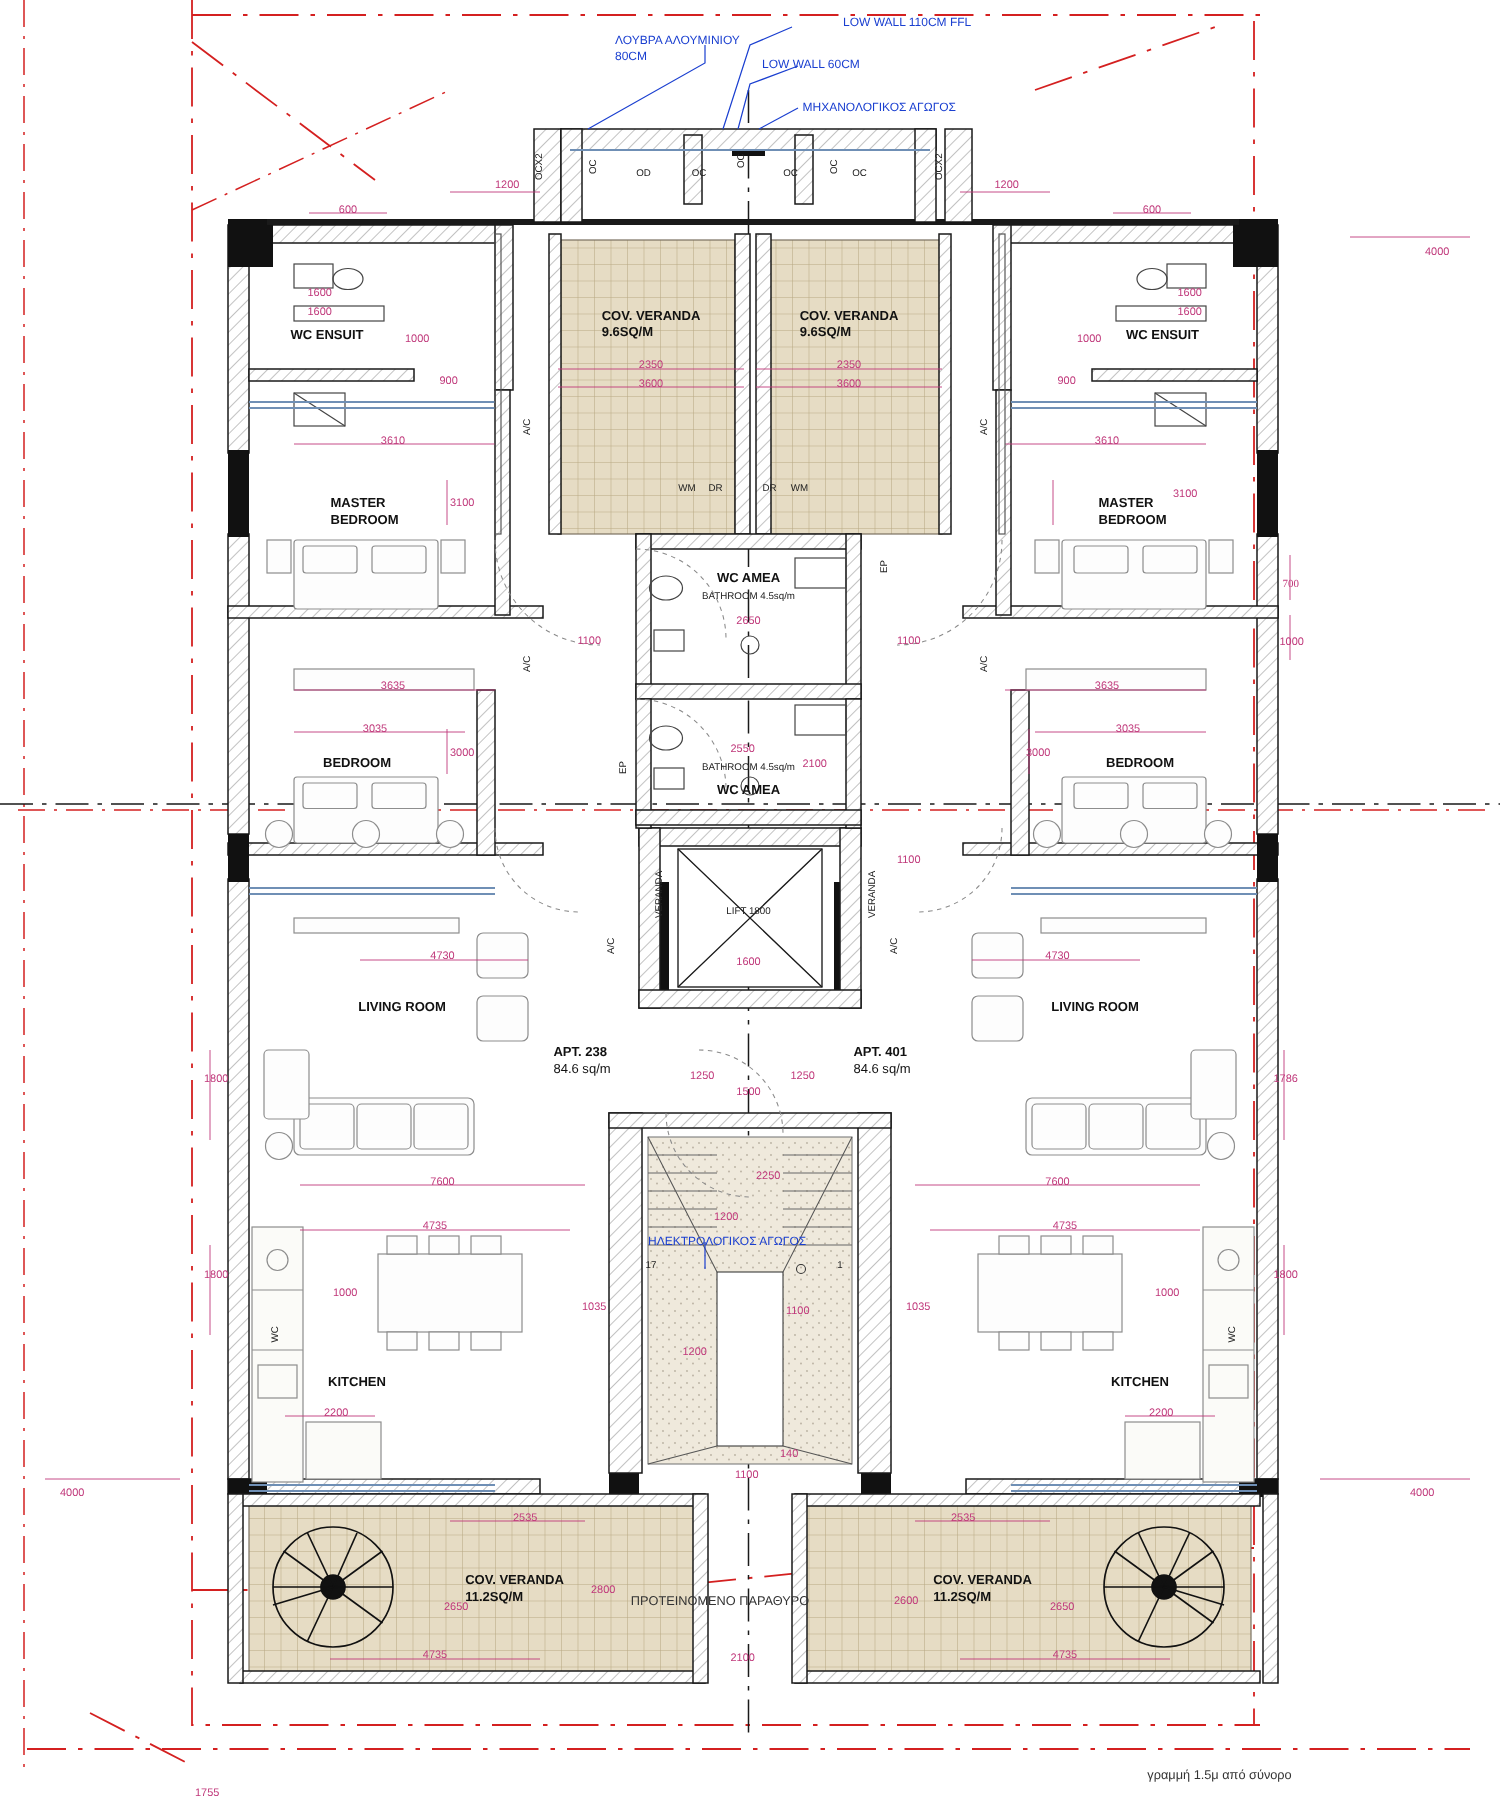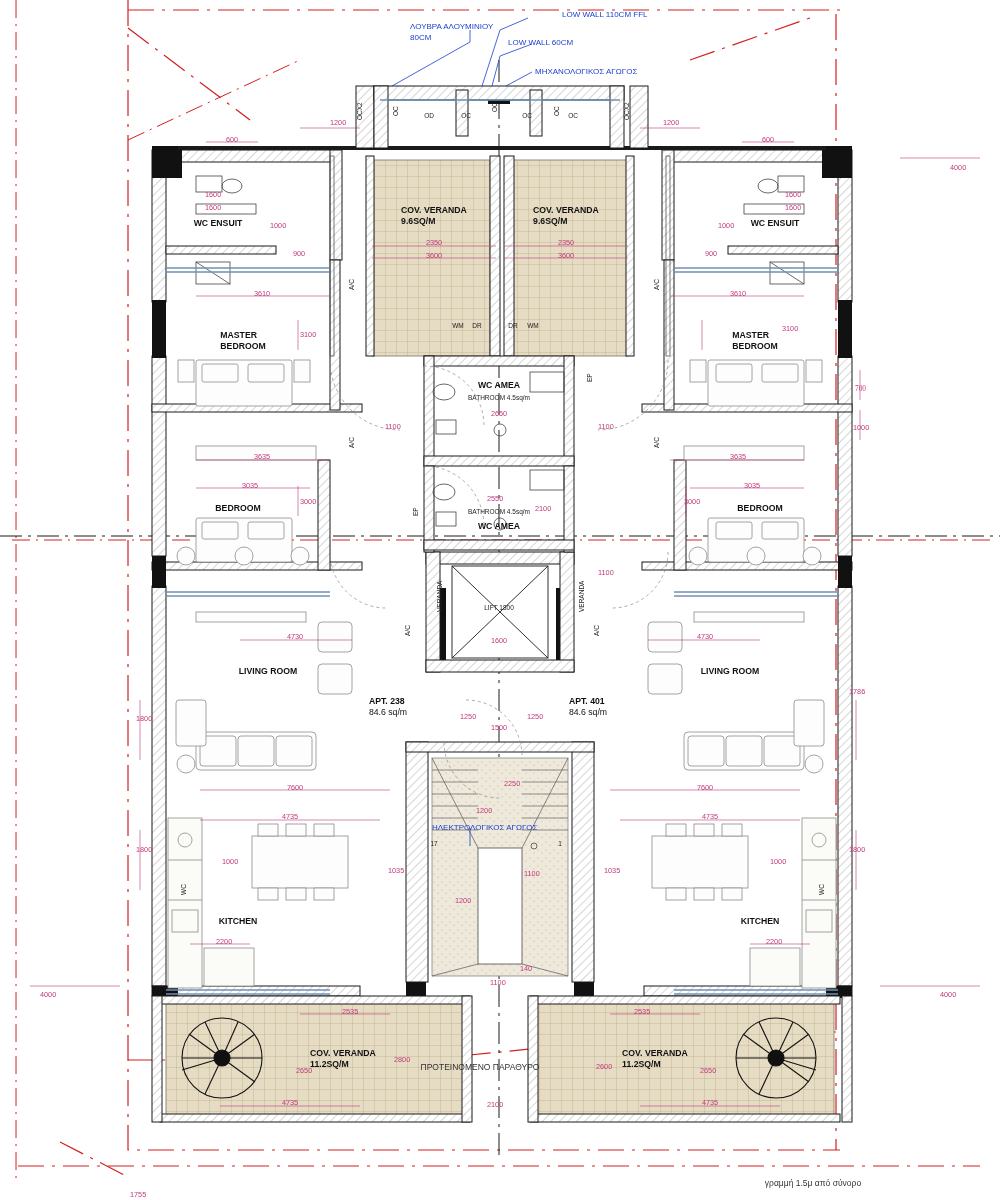--- a/index.html
+++ b/index.html
@@ -531,21 +531,21 @@
       <div class="dim" style="left: 487px; top: 494px;">2550</div>
       <div class="dim" style="left: 535px; top: 504px;">2100</div>
       <div class="dim" style="left: 598px; top: 568px;">1100</div>
       <div class="dim c" style="left: 499px; top: 636px;">1600</div>
       <div class="dim c" style="left: 295px; top: 632px;">4730</div>
       <div class="dim c" style="left: 705px; top: 632px;">4730</div>
       <div class="dim c" style="left: 499px; top: 703px; margin-top: 20px;">1500</div>
       <div class="dim" style="left: 460px; top: 712px;">1250</div>
       <div class="dim" style="left: 527px; top: 712px;">1250</div>
       <div class="dim" style="left: 136px; top: 714px;">1800</div>
-      <div class="dim" style="left: 849px; top: 687px;">1786</div>
+      <div class="dim" style="left: 849px; top: 714px;">1786</div>
       <div class="dim c" style="left: 295px; top: 783px;">7600</div>
       <div class="dim c" style="left: 705px; top: 783px;">7600</div>
       <div class="dim" style="left: 504px; top: 779px;">2250</div>
       <div class="dim" style="left: 476px; top: 806px;">1200</div>
       <div class="dim c" style="left: 290px; top: 812px;">4735</div>
       <div class="dim c" style="left: 710px; top: 812px;">4735</div>
       <div class="dim" style="left: 136px; top: 845px;">1800</div>
       <div class="dim" style="left: 849px; top: 845px;">1800</div>
       <div class="dim" style="left: 222px; top: 857px;">1000</div>
       <div class="dim" style="left: 770px; top: 857px;">1000</div>

